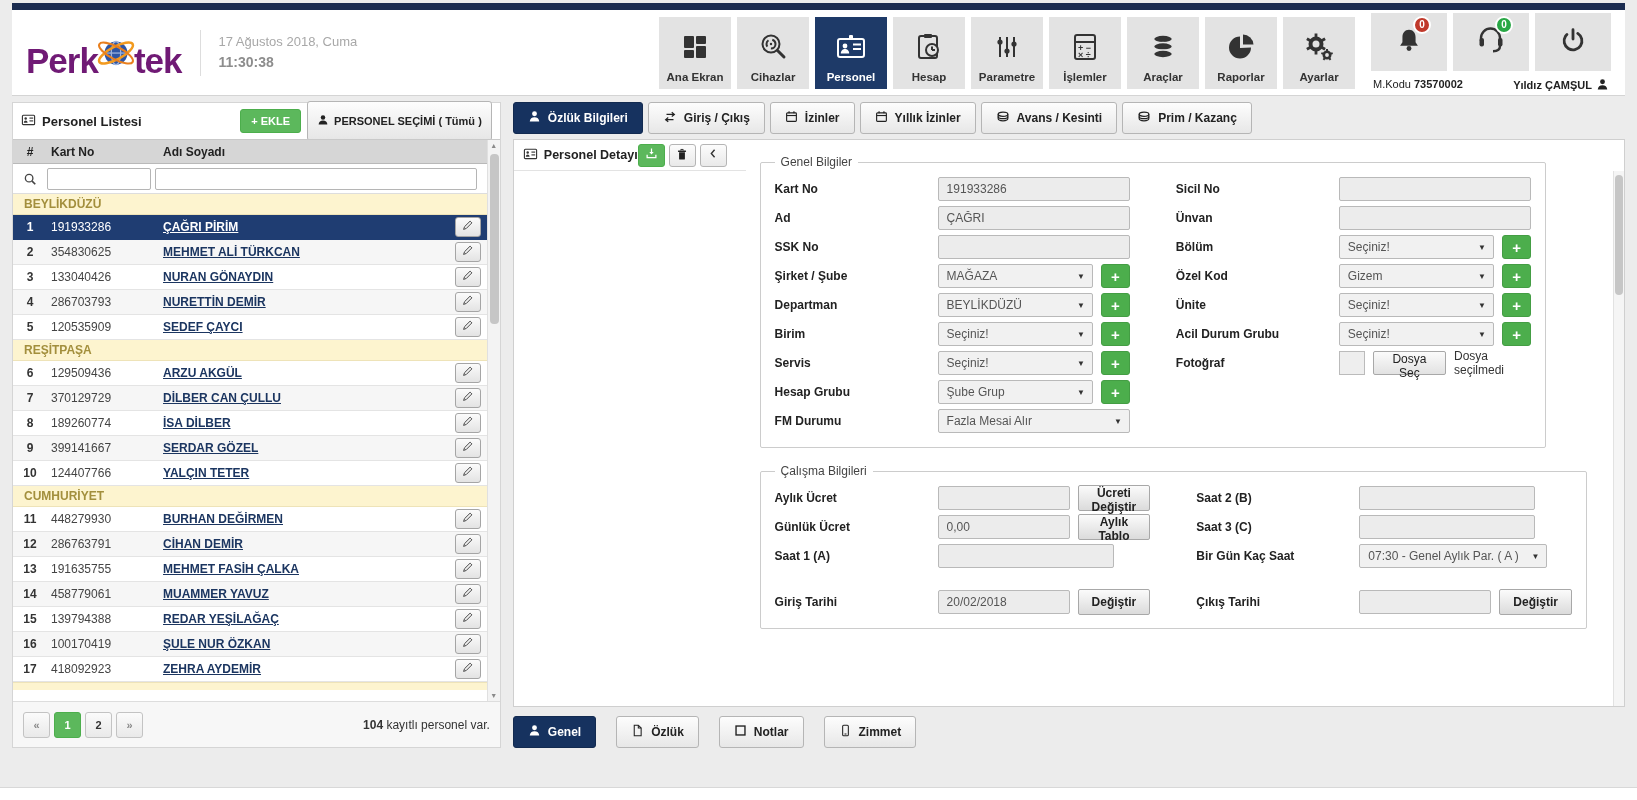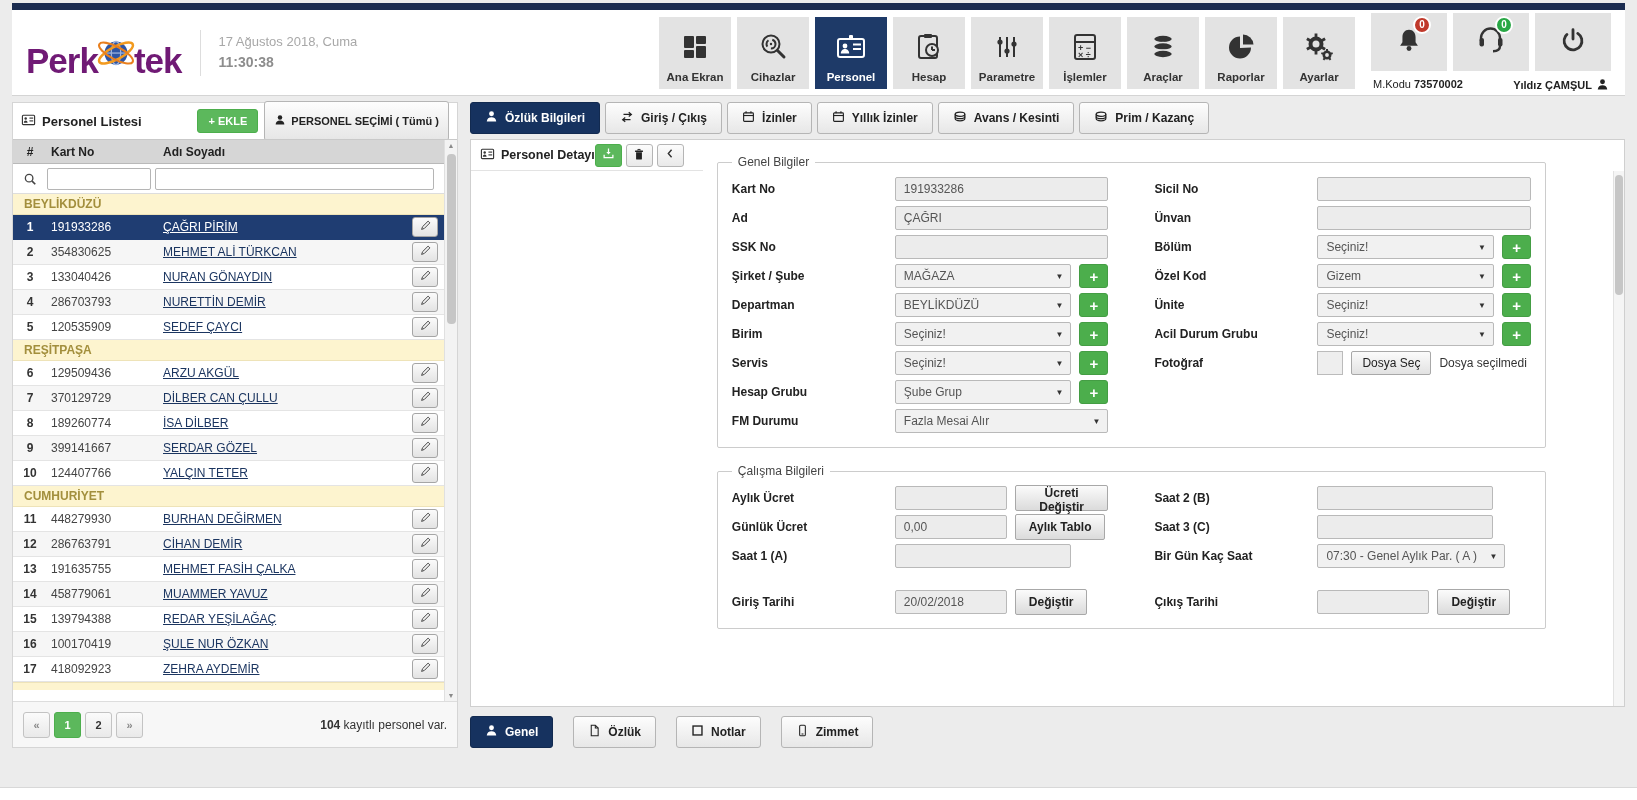--- a/index.html
+++ b/index.html
@@ -25,21 +25,21 @@
 .user-tile{position:relative;width:76px;height:58px;background:#e3e3e3;border:none;display:flex;align-items:center;justify-content:center;color:#333;cursor:pointer}
 .badge{position:absolute;top:3px;right:16px;min-width:18px;height:18px;border-radius:50%;color:#fff;font-size:10px;font-weight:bold;display:flex;align-items:center;justify-content:center;border:2px solid #fff}
 .badge.red{background:#c0392b}
 .badge.green{background:#28a745}
 .user-info{display:flex;justify-content:space-between;align-items:flex-start;margin-top:7px;font-size:11px;color:#222;padding:0 2px}
 .user-info b{font-weight:bold}
 .user-name{display:flex;align-items:center;gap:4px;font-weight:bold}
 
 .content{position:absolute;top:102px;left:12px;right:12px;bottom:52px;display:flex;gap:12px}
 
-.list-panel{width:446px;background:#fff;border:1px solid #d5d5d5;display:flex;flex-direction:column}
+.list-panel{width:507px;background:#fff;border:1px solid #d5d5d5;display:flex;flex-direction:column}
 .list-head{height:36px;display:flex;align-items:center;padding:0 8px;gap:6px;flex:none}
 .list-title{font-weight:bold;font-size:13px;display:flex;gap:6px;align-items:center;color:#222}
 .btn-ekle{margin-left:auto;background:#5cb85c;border:1px solid #4cae4c;color:#fff;font-weight:bold;font-size:11px;padding:5px 10px;border-radius:3px;cursor:pointer;font-family:inherit}
 .btn-secim{background:linear-gradient(#fdfdfd,#e6e6e6);border:1px solid #b5b5b5;color:#222;font-weight:bold;font-size:11px;padding:12px 9px;border-radius:3px;display:flex;align-items:center;gap:5px;cursor:pointer;font-family:inherit}
 .table-wrap{position:relative;flex:1;overflow:hidden;border-top:1px solid #c9c9c9}
 .table-inner{margin-right:13px}
 .thead{display:flex;height:24px;background:#d6d6d6;border-bottom:1px solid #b9b9b9;font-weight:bold;font-size:12px;align-items:center;color:#222}
 .c-num{width:34px;text-align:center;flex:none}
 .c-card{width:112px;flex:none;padding-left:4px}
 .c-name{flex:1;padding-left:4px}
@@ -47,21 +47,21 @@
 .search-row{display:flex;align-items:center;height:30px;border-bottom:1px solid #ddd;background:#fff}
 .search-row .c-num{display:flex;justify-content:center;color:#444}
 .in-card{width:104px;height:22px;border:1px solid #b5b5b5;border-radius:2px;font-size:12px;padding:0 4px;font-family:inherit}
 .in-name{flex:1;height:22px;border:1px solid #b5b5b5;border-radius:2px;font-size:12px;padding:0 4px;margin:0 10px 0 4px;font-family:inherit}
 .group-row{background:#fdf4cf;color:#a38f3d;font-weight:bold;font-size:12px;padding:3px 11px;border-bottom:1px solid #eee3b8}
 .group-partial{background:#fdf4cf;height:8px;border-top:1px solid #eee3b8}
 .prow{display:flex;align-items:center;height:25px;border-bottom:1px solid #e4e4e4;font-size:12px;background:#fff;cursor:pointer}
 .prow.alt{background:#f6f6f6}
 .prow .c-num{font-weight:bold;color:#333}
 .prow .c-card{color:#444}
-.prow .c-name a{color:#1b3560;font-weight:normal;text-decoration:underline}
+.prow .c-name a{color:#1b3560;font-weight:bold;text-decoration:underline}
 .prow.selected{background:#1f3d72;border-bottom-color:#1f3d72}
 .prow.selected .c-num,.prow.selected .c-card{color:#fff}
 .prow.selected .c-name a{color:#fff}
 .edit-btn{width:26px;height:20px;border:1px solid #a5a5a5;background:linear-gradient(#fbfbfb,#e3e3e3);border-radius:3px;display:flex;align-items:center;justify-content:center;color:#444;cursor:pointer;padding:0}
 .vscroll{position:absolute;top:0;right:0;bottom:0;width:13px;background:#f3f3f3;border-left:1px solid #e0e0e0;display:flex;flex-direction:column;align-items:center;justify-content:space-between;padding:2px 0;font-size:7px;color:#8a8a8a}
 .vthumb{position:absolute;top:14px;left:2px;width:9px;height:170px;background:#c6c6c6;border-radius:4px}
 .list-foot{height:46px;display:flex;align-items:center;padding:0 10px;background:#f7f7f7;border-top:1px solid #ddd;gap:4px;flex:none}
 .pg{min-width:27px;height:26px;border:1px solid #c3c3c3;border-radius:3px;background:linear-gradient(#fbfbfb,#e9e9e9);font-size:11px;font-weight:bold;color:#888;display:flex;align-items:center;justify-content:center;cursor:pointer;font-family:inherit;padding:0 6px}
 .pg.page{color:#333}
 .pg.active{background:#5cb85c;border-color:#4cae4c;color:#fff}
@@ -82,21 +82,21 @@
 .card-scroll .vthumb{top:4px;left:1px;width:8px;height:120px}
 fieldset{border:1px solid #ccc;border-radius:2px;margin:0 0 16px;padding:8px 14px 14px}
 legend{font-size:12px;color:#444;padding:0 6px}
 .cols{display:flex;gap:46px}
 .col{flex:1;display:flex;flex-direction:column;gap:5px}
 .frow{display:flex;align-items:center;height:24px}
 .frow.gap{margin-top:17px}
 .flabel{width:163px;flex:none;font-weight:bold;font-size:12px;color:#222}
 .fctrl{flex:1;display:flex;align-items:center;gap:8px}
 .txt{flex:1;height:24px;border:1px solid #b9b9b9;border-radius:2px;background:#ececec;font-size:12px;color:#555;padding:0 8px;font-family:inherit;min-width:0}
-.txt.short{flex:none;width:112px}
+.txt.short{flex:none;width:132px}
 .txt.mid{flex:none;width:176px}
 .sel{flex:1;height:24px;border:1px solid #b9b9b9;border-radius:2px;background:#f1f1f1;font-size:12px;color:#555;display:flex;align-items:center;padding:0 22px 0 8px;position:relative;cursor:pointer;min-width:0;white-space:nowrap}
 .sel:after{content:"▼";position:absolute;right:7px;top:7px;font-size:8px;color:#333}
 .sel.mid{flex:none;width:188px}
 .plus{width:29px;height:24px;flex:none;background:#4cae4c;border:1px solid #449d44;border-radius:3px;color:#fff;font-size:15px;font-weight:bold;display:flex;align-items:center;justify-content:center;cursor:pointer;padding:0;font-family:inherit}
 .gbtn{height:26px;border:1px solid #a8a8a8;border-radius:2px;background:linear-gradient(#fbfbfb,#dbdbdb);font-weight:bold;font-size:12px;color:#222;padding:0 13px;font-family:inherit;cursor:pointer}
 .file-box{width:26px;height:24px;border:1px solid #bbb;background:#eee;flex:none}
 .file-btn{height:24px;border:1px solid #a8a8a8;border-radius:2px;background:linear-gradient(#fbfbfb,#e2e2e2);font-size:12px;color:#222;padding:0 10px;font-family:inherit;cursor:pointer}
 .file-status{font-size:12px;color:#333}
 .btabs{display:flex;gap:20px;margin-top:9px;height:32px;flex:none}

